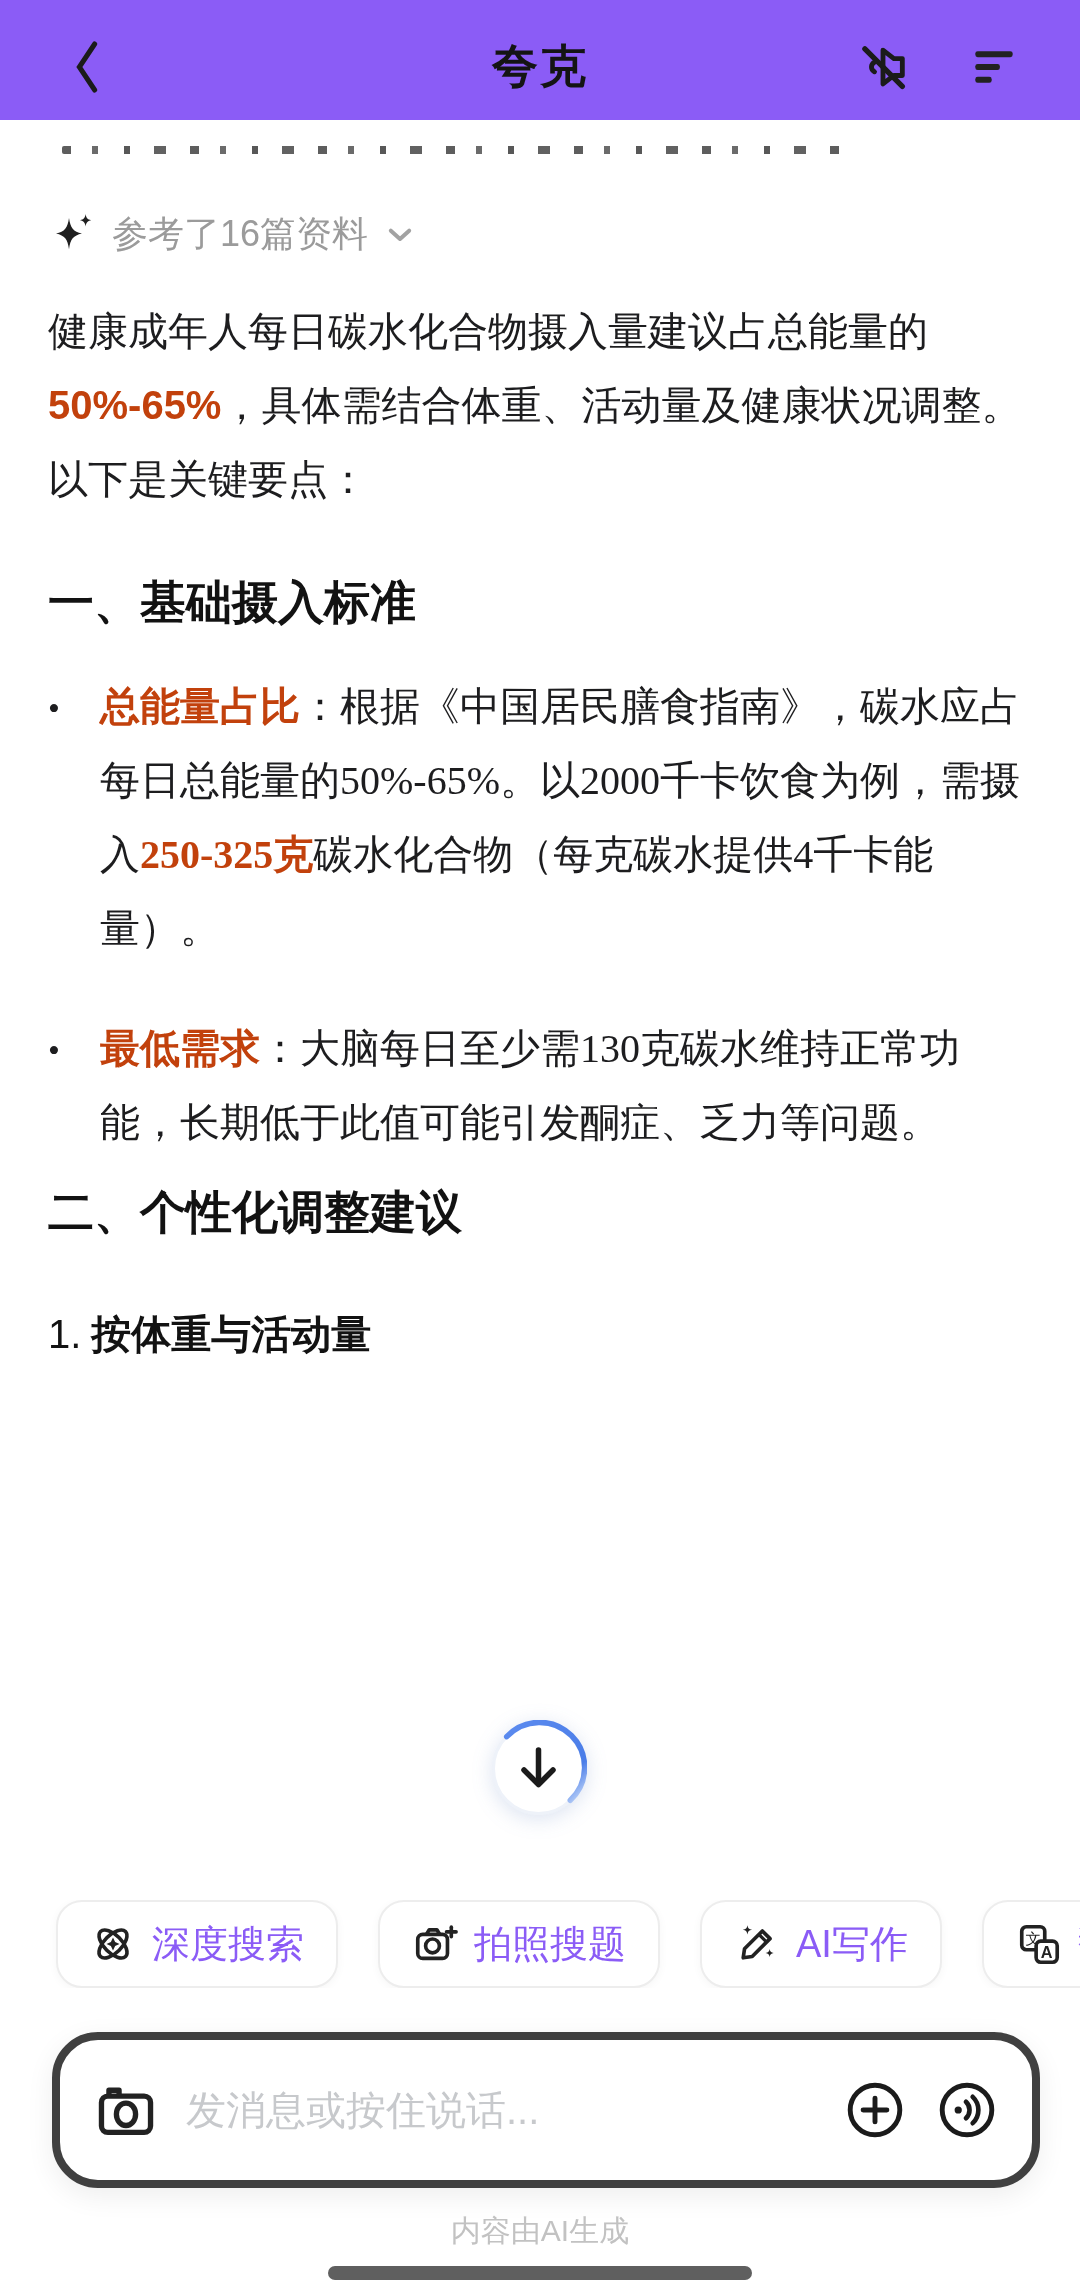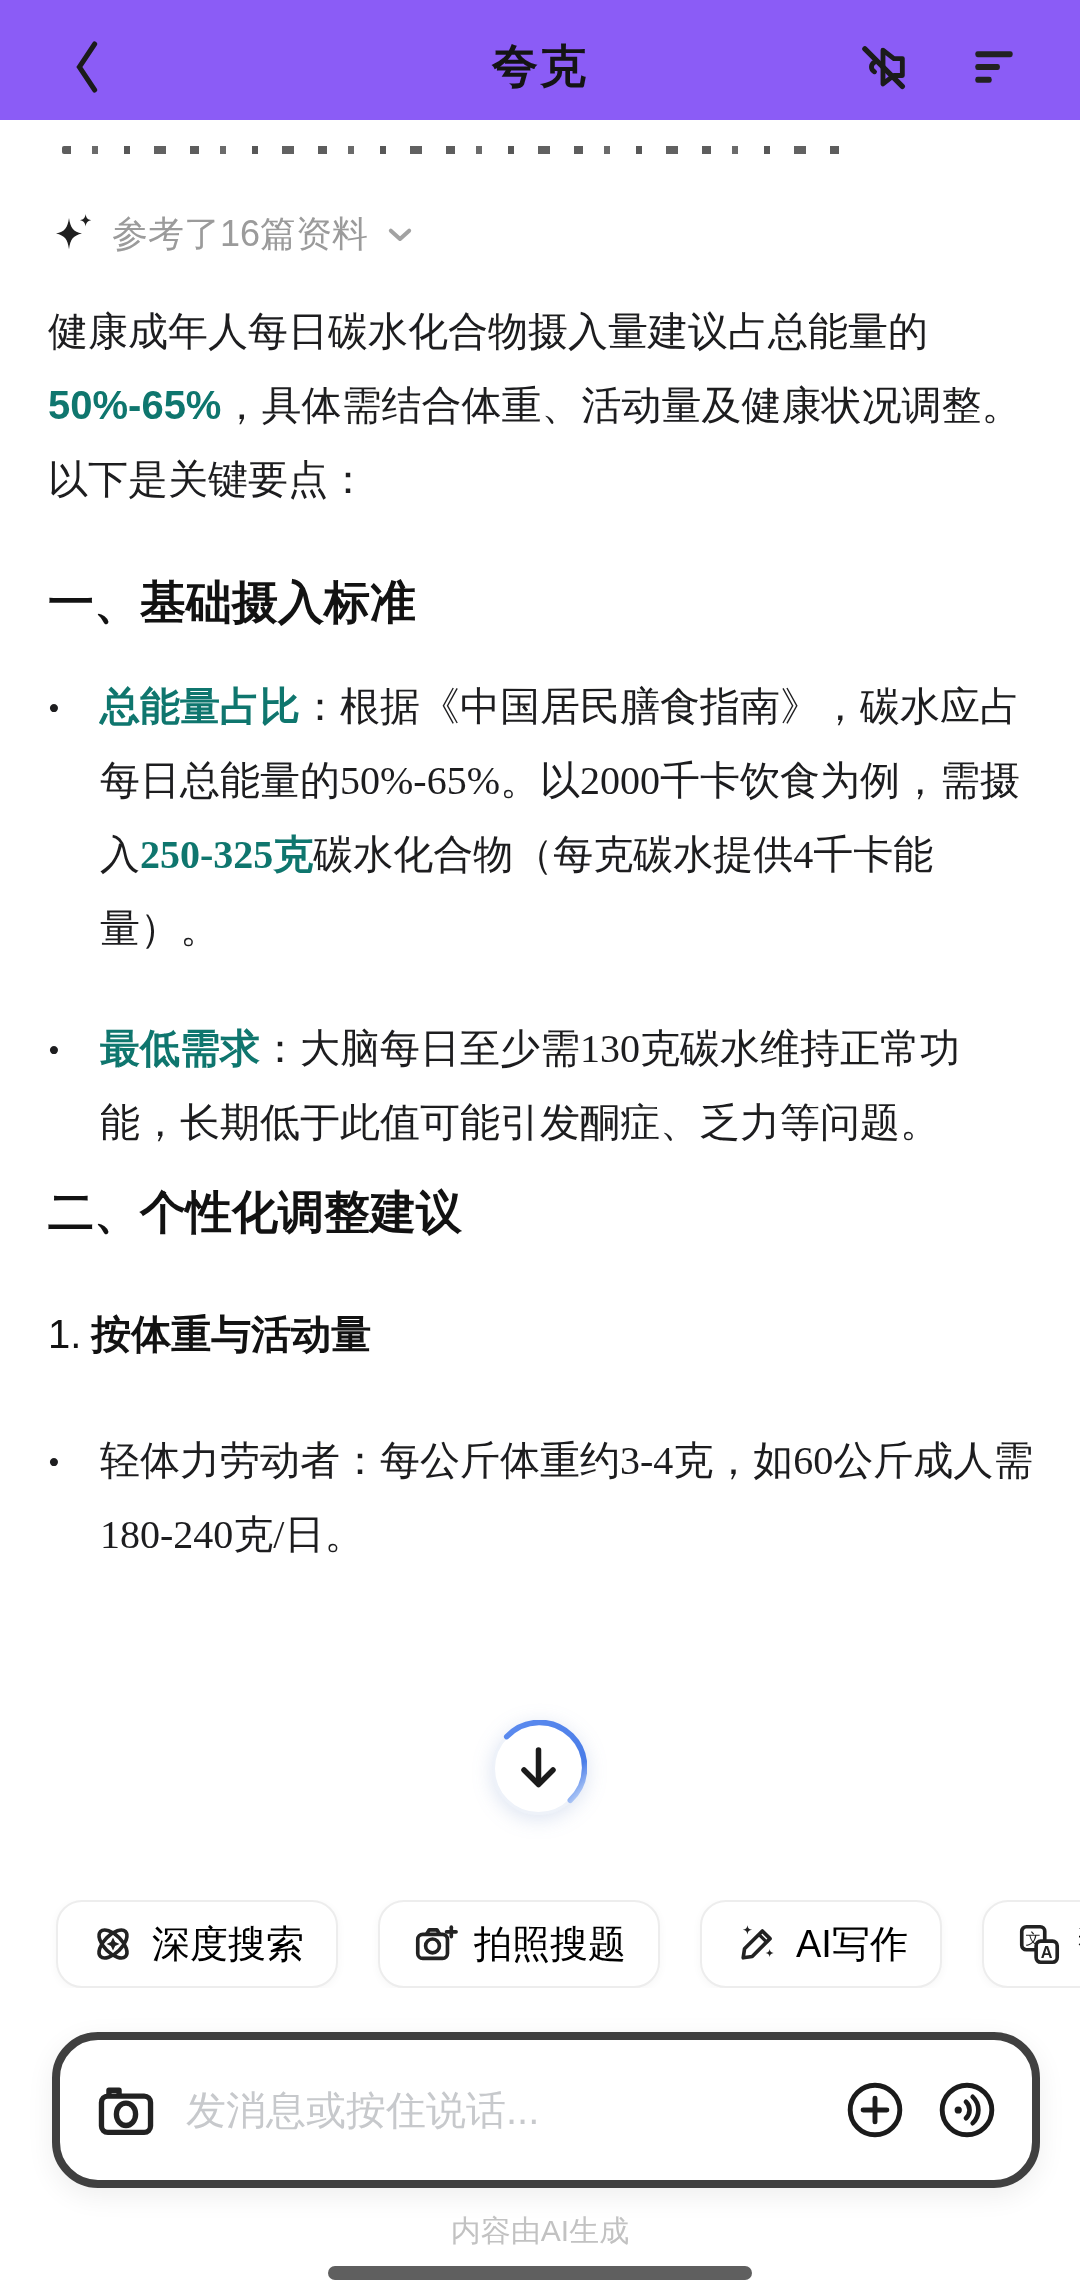--- a/index.html
+++ b/index.html
@@ -36,21 +36,21 @@
   .bubble-row{ margin-top:50px; display:flex; justify-content:flex-end; }
   .user-bubble{
     max-width:760px; background:#e8f0fb; border-radius:28px;
     padding:28px 40px; font-size:40px; line-height:62px; color:#222933;
   }
   .ref-row{ margin-top:54px; display:flex; align-items:center; gap:12px; height:52px; }
   .ref-label{ font-size:36px; color:#9b9b9b; }
   
   .answer{ color:#1d1d1f; }
   .intro{ margin-top:34px; font-size:40px; line-height:74px; }
-  b,.bold{ font-weight:700; color:#0f766e; }
+  b,.bold{ font-weight:700; color:#c2410c; }
   .h2{ margin-top:60px; font-size:46px; line-height:54px; font-weight:700; color:#121212;font-family:Liberation Serif, serif; }
   .h2.second{ margin-top:26px; }
   .h3{ margin-top:70px; font-size:40px; line-height:48px; color:#121212; }
   .h3 .num{ font-weight:400; margin-right:10px; }
   .h3 .t{ font-weight:700; }
   .blist{ list-style:none; margin-top:40px;font-family:Liberation Serif, serif; }
   .blist li{ display:flex; font-size:40px; line-height:74px; }
   .blist li + li{ margin-top:46px; }
   .blist .marker{ width:52px; flex:none; color:#1d1d1f; }
   .blist .marker::before{ content:"•"; font-size:34px; }
@@ -61,21 +61,21 @@
     border:none; background:transparent; padding:0; cursor:pointer;
     filter:drop-shadow(0 4px 10px rgba(60,100,180,.18));
   }
   
   .bottom-panel{ position:absolute; left:0; right:0; top:1888px; bottom:0; background:#fff; }
   .chips{ display:flex; gap:40px; padding-left:56px; margin-top:12px; overflow:hidden; white-space:nowrap; }
   .chip{
     flex:none; display:flex; align-items:center; gap:16px; height:88px;
     padding:0 32px; background:#fff; border:2px solid #ededed; border-radius:26px;
     box-shadow:0 2px 10px rgba(0,0,0,.04); font-size:38px; font-weight:500;
-    color:#000000; cursor:pointer; font-family:inherit;
+    color:#8b5cf6; cursor:pointer; font-family:inherit;
   }
   .composer{
     margin:44px 40px 0 52px; width:988px; height:156px; background:#fff;
     border:8px solid #404040; border-radius:46px;
     box-shadow:0 8px 28px rgba(0,0,0,.07);
     display:flex; align-items:center; padding:0 34px;
   }
   .composer .ph{ flex:1; margin-left:28px; border:none; outline:none; background:transparent;
     font-size:40px; color:#333; font-family:inherit; }
   .composer .ph::placeholder{ color:#c7c9cc; }
@@ -154,26 +154,20 @@
         <li>
           <span class="marker"></span>
           <span><b>最低需求</b><span>：大脑每日至少需130克碳水维持正常功能，长期低于此值可能引发酮症、乏力等问题。</span></span>
         </li>
       </ul>
 
       <h2 class="h2 second">二、个性化调整建议</h2>
 
       <h3 class="h3"><span class="num">1.</span><span class="t">按体重与活动量</span></h3>
 
-      <ul class="blist single">
-        <li>
-          <span class="marker"></span>
-          <span>轻体力劳动者：每公斤体重约3-4克，如60公斤成人需180-240克/日。</span>
-        </li>
-      </ul>
     </section>
   </main>
 
   <button class="scroll-btn">
     <svg width="97" height="97" viewBox="0 0 97 97" fill="none">
       <defs>
         <linearGradient id="ringGrad" x1="0" y1="0" x2="1" y2="1">
           <stop offset="0" stop-color="#5c8bef"></stop>
           <stop offset="0.75" stop-color="#4a7de8"></stop>
           <stop offset="1" stop-color="#cfe0fb"></stop>

